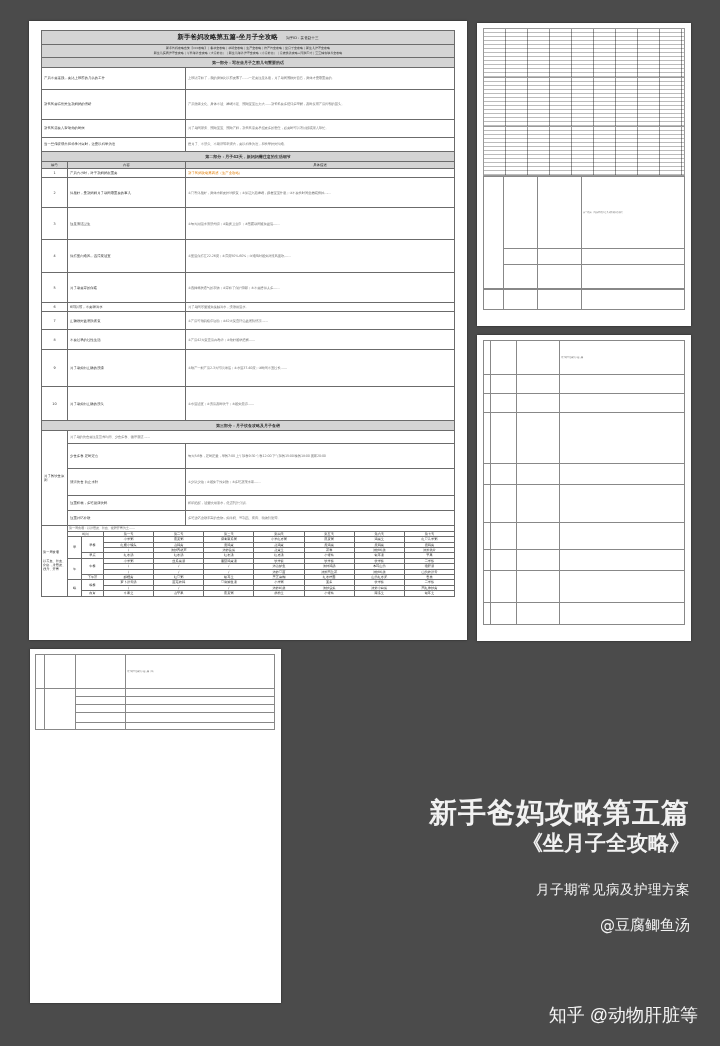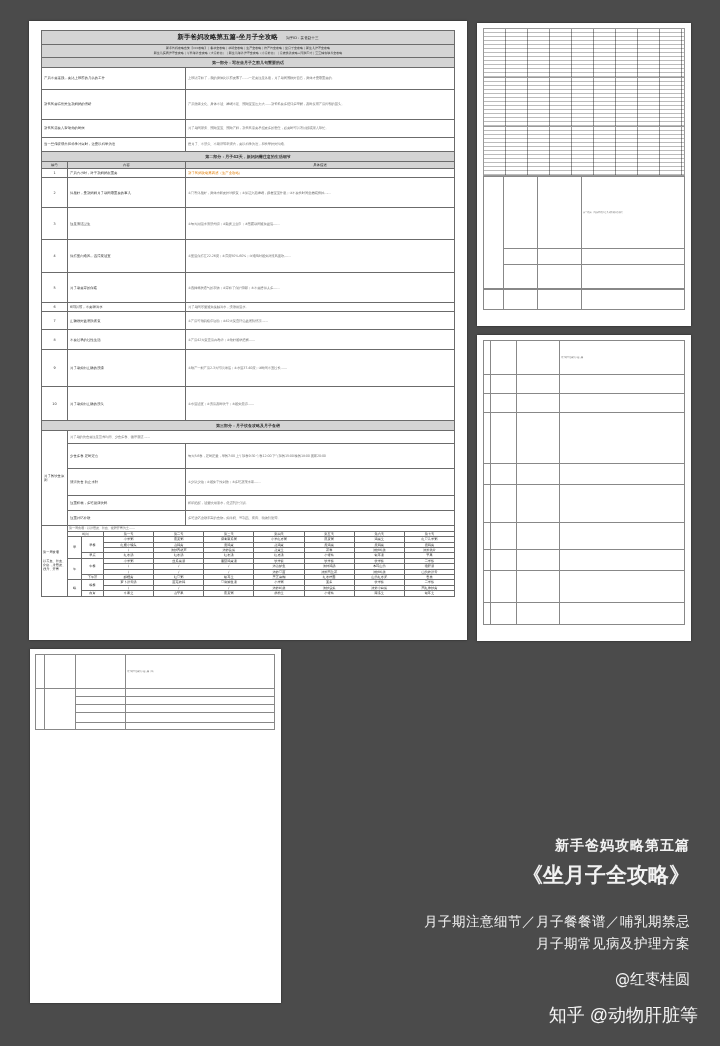--- a/index.html
+++ b/index.html
@@ -23,21 +23,21 @@
   .sec { background:#d4d4d4; font-weight:bold; text-align:center; font-size:4px; line-height:7px; }
   .orange { color:#e07b00; }
   .blur { color:#777; letter-spacing:-0.2px; }
   .num { text-align:center; }
   .meal td { text-align:center; font-size:3.2px; line-height:4.4px; padding:0 1px; }
 
   .mini td { font-size:2.2px; line-height:3px; padding:0 1px; border-color:#888; }
   .mini-doc { position:absolute; left:6px; top:5px; width:202px; }
 
   #promo { position:absolute; right:30px; top:798px; text-align:right; color:#f2f2f2; }
-  #promo .t1 { font-family:"DejaVu Serif", serif; font-size:14px; font-weight:bold; line-height:30px; letter-spacing:1px;margin-top:32px; }
+  #promo .t1 { font-family:"DejaVu Serif", serif; font-size:28px; font-weight:bold; line-height:30px; letter-spacing:1px; }
   #promo .t2 { font-family:"DejaVu Serif", serif; font-size:21px; font-weight:bold; line-height:30px; margin-bottom:20px; }
   #promo .t3 { font-size:13.5px; line-height:22px; letter-spacing:0.5px; }
   #promo .t4 { font-size:15px; line-height:22px; margin-top:14px; }
   #watermark { position:absolute; right:22px; top:1003px; color:#f5f5f5; font-size:18px; font-family:"Liberation Sans", sans-serif; }
 </style>
 </head>
 <body>
 
 <div class="page" id="main-page">
   <div class="doc">
@@ -471,17 +471,16 @@
             <td></td>
           </tr>
     </tbody>
       </table>
   </div>
 </div>
 
 <div id="promo">
   <div class="t1">新手爸妈攻略第五篇</div>
   <div class="t2">《坐月子全攻略》</div>
-  <div class="t3">月子期注意细节／月子餐餐谱／哺乳期禁忌</div>
   <div class="t3">月子期常见病及护理方案</div>
-  <div class="t4">@红枣桂圆</div>
+  <div class="t4">@豆腐鲫鱼汤</div>
 </div>
 <div id="watermark">知乎 @动物肝脏等</div>
 
 </body></html>

